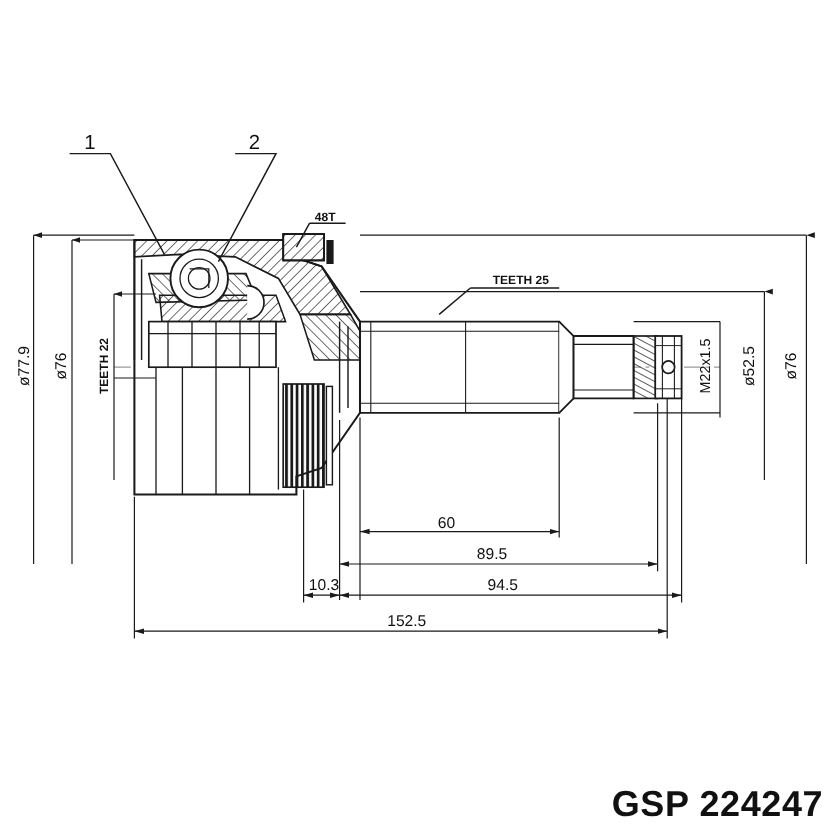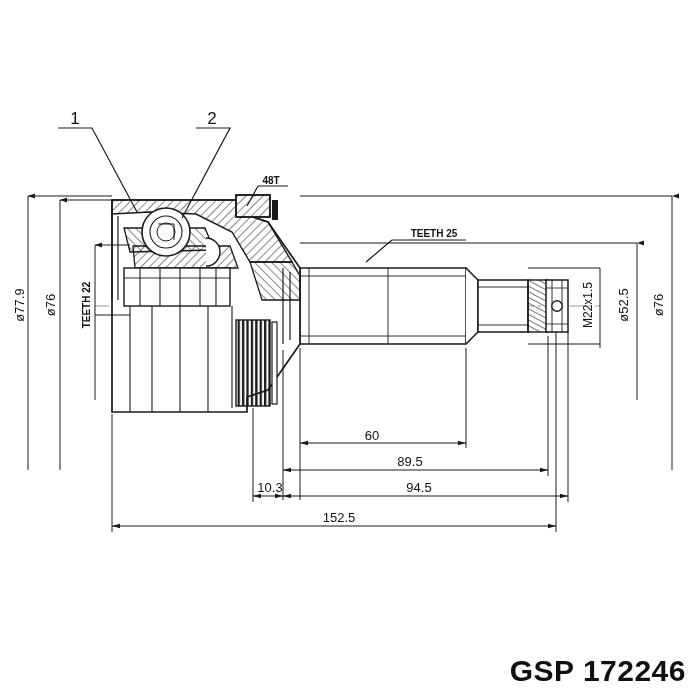--- a/index.html
+++ b/index.html
@@ -233,15 +233,15 @@
         <text x="372" y="440" font-size="13" text-anchor="middle">60</text>
         <text x="410" y="466" font-size="13" text-anchor="middle">89.5</text>
         <text x="270" y="492" font-size="13" text-anchor="middle">10.3</text>
         <text x="419" y="492" font-size="13" text-anchor="middle">94.5</text>
         <text x="339" y="522" font-size="13" text-anchor="middle">152.5</text>
       </g>
 
     </g>
   </svg>
 
-  <div class="wm">GSP 172246</div>
+  <div class="wm">GSP 224247</div>
 
 </div>
 
 </body></html>

